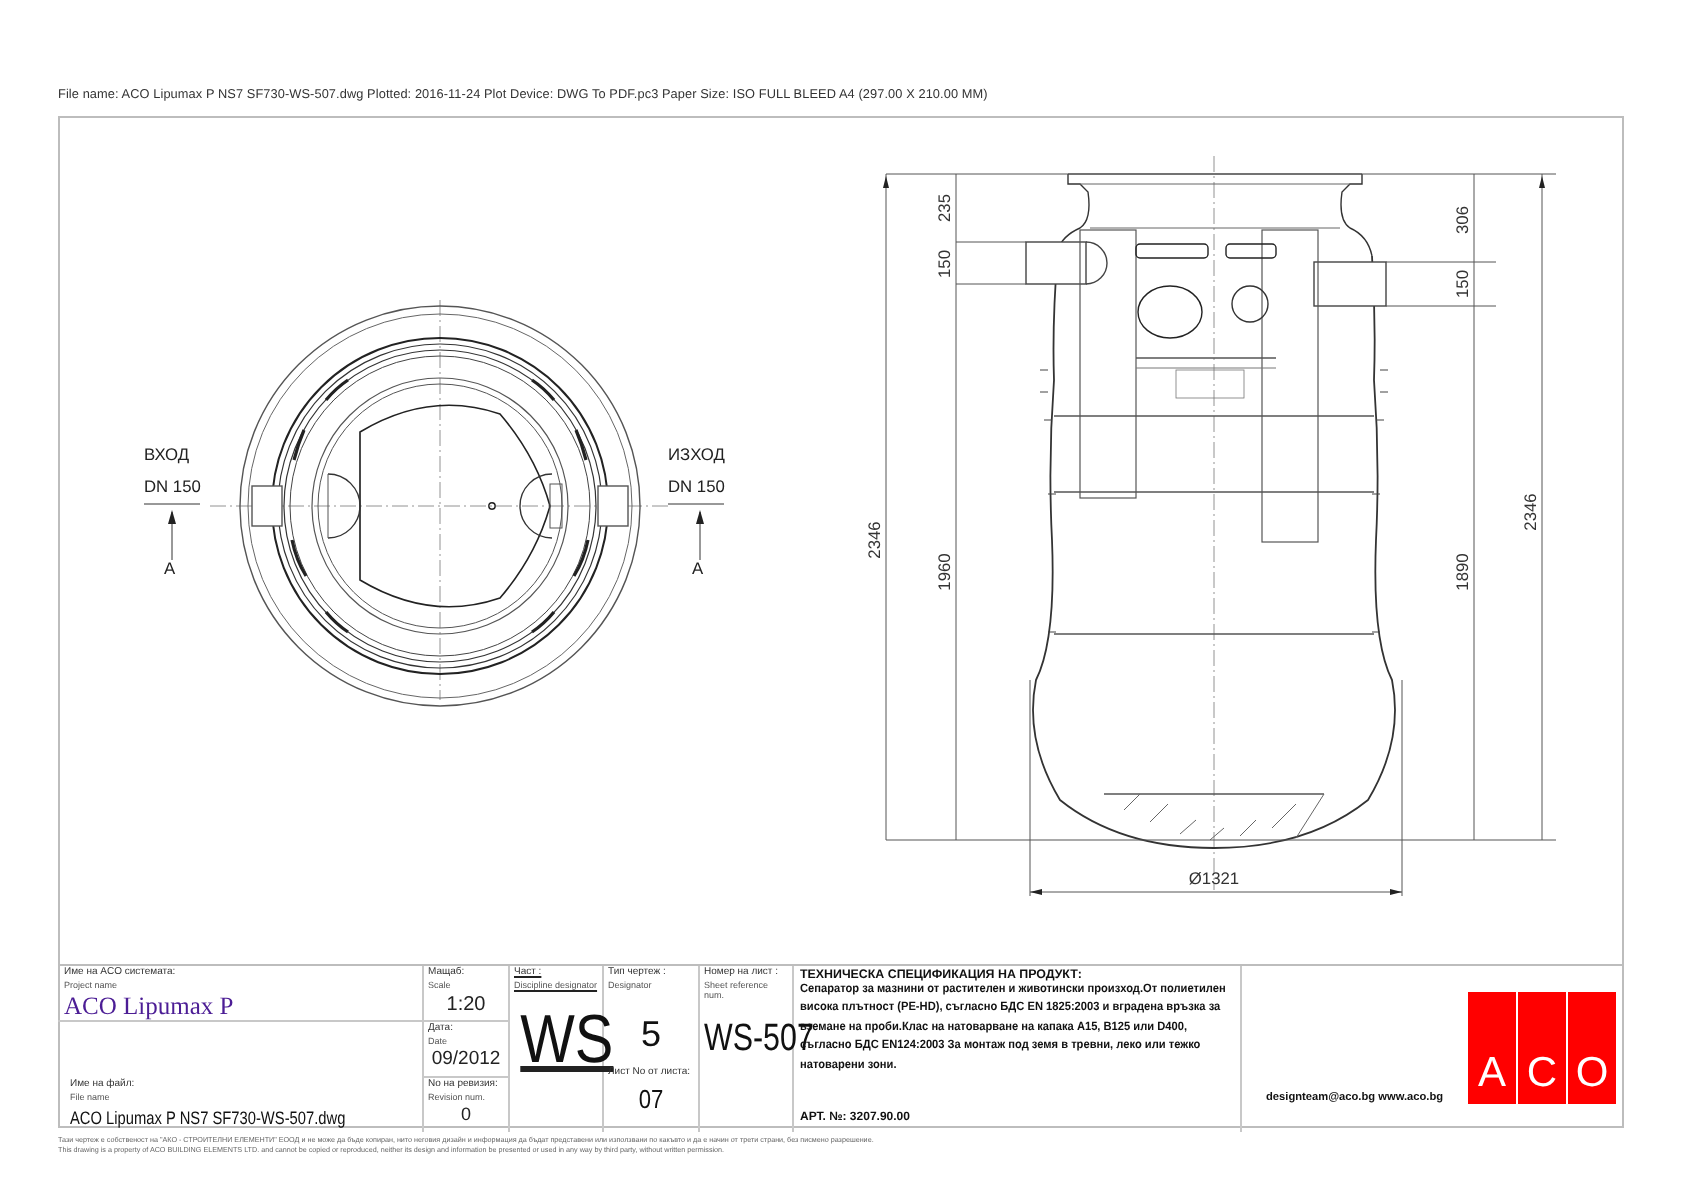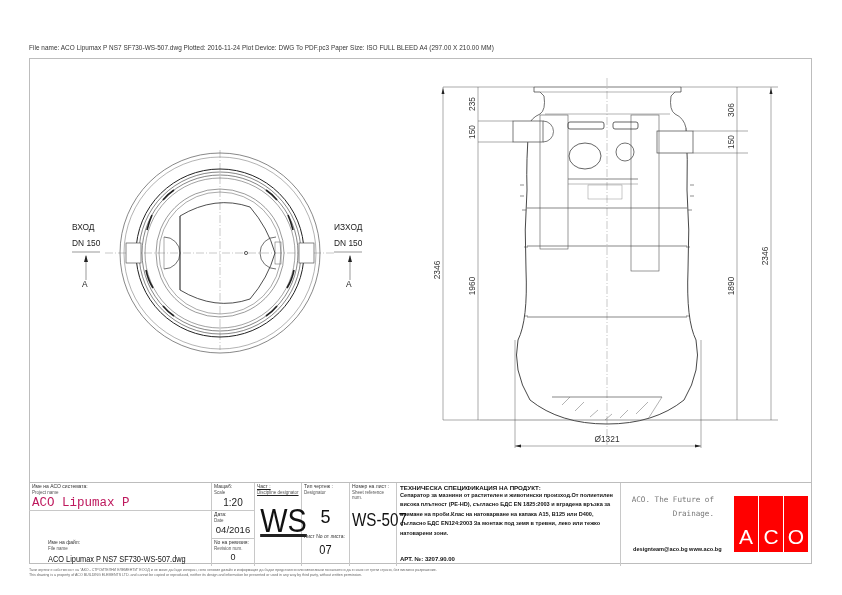--- a/index.html
+++ b/index.html
@@ -5,21 +5,21 @@
   html, body { margin:0; padding:0; background:#ffffff; }
   body { width:842px; height:595px; position:relative; overflow:hidden; font-family:"Liberation Sans", sans-serif; color:#222; }
   .plot-header { position:absolute; left:29px; top:44px; font-size:6.4px; color:#333; white-space:nowrap; letter-spacing:0.05px; }
   .frame { position:absolute; left:29px; top:58px; width:783px; height:506px; border:1px solid #bdbdbd; box-sizing:border-box; }
   svg.drawing { position:absolute; left:0; top:0; }
   .tb { position:absolute; left:29px; top:482px; width:783px; height:83px; border-top:1px solid #bdbdbd; box-sizing:border-box; }
   .cell { position:absolute; box-sizing:border-box; border-right:1px solid #c8c8c8; }
   .hcell { position:absolute; box-sizing:border-box; border-bottom:1px solid #c8c8c8; }
   .lbl1 { font-size:5px; line-height:5.5px; color:#333; }
   .lbl2 { font-size:4.5px; line-height:5px; color:#555; }
-  .val-big { font-family:Liberation Mono, monospace; font-size:12.5px; color:#be185d; }
+  .val-big { font-family:Liberation Serif, serif; font-size:12.5px; color:#4c1d95; }
   .val-mid { font-family:"Liberation Sans",sans-serif; font-size:9px; color:#111; transform:scaleX(0.82); transform-origin:left center; white-space:nowrap; }
   .val-num { font-size:11px; color:#222; text-align:center; }
   .spec-title { font-size:6.2px; font-weight:bold; color:#111; }
   .spec-body { font-size:6px; line-height:9.4px; color:#111; font-weight:bold; transform:scaleX(0.93); transform-origin:left top; width:235px; }
   .spec-art { font-size:6px; font-weight:bold; color:#111; }
   .tagline { font-family:"DejaVu Sans Mono", monospace; font-size:7.6px; color:#777; text-align:right; line-height:14px; }
   .contact { font-size:5.6px; color:#111; font-weight:bold; white-space:nowrap; }
   .aco-logo { position:absolute; display:flex; gap:1px; }
   .aco-logo .blk { width:24px; height:56px; background:#ff0000; position:relative; display:flex; align-items:flex-end; justify-content:center; }
   .aco-logo .blk span { color:#fff; font-size:21px; font-family:"Liberation Sans",sans-serif; line-height:24px; margin-bottom:3px; }
@@ -175,37 +175,37 @@
 </svg>
 
 <div class="tb">
 
   <div class="cell" style="left:0;top:0;width:183px;height:83px;">
     <div class="hcell" style="left:0;top:0;width:183px;height:28px;padding:1px 3px;">
       <div class="lbl1">Име на ACO системата:</div>
       <div class="lbl2">Project name</div>
       <div class="val-big" style="margin-top:1px;">ACO Lipumax P</div>
     </div>
-    <div style="position:absolute;left:0;top:56px;width:183px;height:27px;padding:1px 19px;box-sizing:border-box;">
+    <div style="position:absolute;left:0;top:56px;width:183px;height:27px;padding:1px 6px;box-sizing:border-box;">
       <div class="lbl1">Име на файл:</div>
       <div class="lbl2">File name</div>
       <div class="val-mid" style="margin-top:3px;">ACO Lipumax P NS7 SF730-WS-507.dwg</div>
     </div>
   </div>
 
   <div class="cell" style="left:183px;top:0;width:43px;height:83px;">
     <div class="hcell" style="left:0;top:0;width:42px;height:28px;padding:1px 2px;">
       <div class="lbl1">Мащаб:</div>
       <div class="lbl2">Scale</div>
       <div class="val-num" style="font-size:10px;margin-top:2px;">1:20</div>
     </div>
     <div class="hcell" style="left:0;top:28px;width:42px;height:28px;padding:1px 2px;">
       <div class="lbl1">Дата:</div>
       <div class="lbl2">Date</div>
-      <div class="val-num" style="font-size:9.5px;margin-top:1px;">04/2016</div>
+      <div class="val-num" style="font-size:9.5px;margin-top:1px;">09/2012</div>
     </div>
     <div style="position:absolute;left:0;top:56px;width:42px;height:27px;padding:1px 2px;box-sizing:border-box;">
       <div class="lbl1">No на ревизия:</div>
       <div class="lbl2">Revision num.</div>
       <div class="val-num" style="font-size:9px;margin-top:1px;">0</div>
     </div>
   </div>
 
   <div class="cell" style="left:226px;top:0;width:47px;height:83px;padding:1px 2px;text-decoration:underline;">
     <div class="lbl1">Част :</div>
@@ -227,24 +227,20 @@
     <div style="font-size:19px;margin-top:9px;color:#111;transform:scaleX(0.8);transform-origin:left;white-space:nowrap;">WS-507</div>
   </div>
 
   <div class="cell" style="left:368px;top:0;width:224px;height:83px;padding:1px 3px;overflow:hidden;">
     <div class="spec-title">ТЕХНИЧЕСКА СПЕЦИФИКАЦИЯ НА ПРОДУКТ:</div>
     <div class="spec-body">Сепаратор за мазнини от растителен и животински произход.От полиетилен висока плътност (PE-HD), съгласно БДС EN 1825:2003 и вградена връзка за вземане на проби.Клас на натоварване на капака A15, B125 или D400, съгласно БДС EN124:2003 За монтаж под земя в тревни, леко или тежко натоварени зони.</div>
     <div class="spec-art" style="position:absolute;left:3px;top:73px;">АРТ. №: 3207.90.00</div>
   </div>
 
   <div style="position:absolute;left:592px;top:0;width:191px;height:83px;">
-    <div style="position:absolute;left:0;top:10px;width:93px;">
-      <div class="tagline">ACO. The Future of</div>
-      <div class="tagline">Drainage.</div>
-    </div>
     <div class="contact" style="position:absolute;left:12px;top:63px;">designteam@aco.bg  www.aco.bg</div>
     <div class="aco-logo" style="left:113px;top:13px;">
       <div class="blk">
           <span>A</span>
         </div>
       <div class="blk">
           <span>C</span>
         </div>
       <div class="blk">
           <span>O</span>

